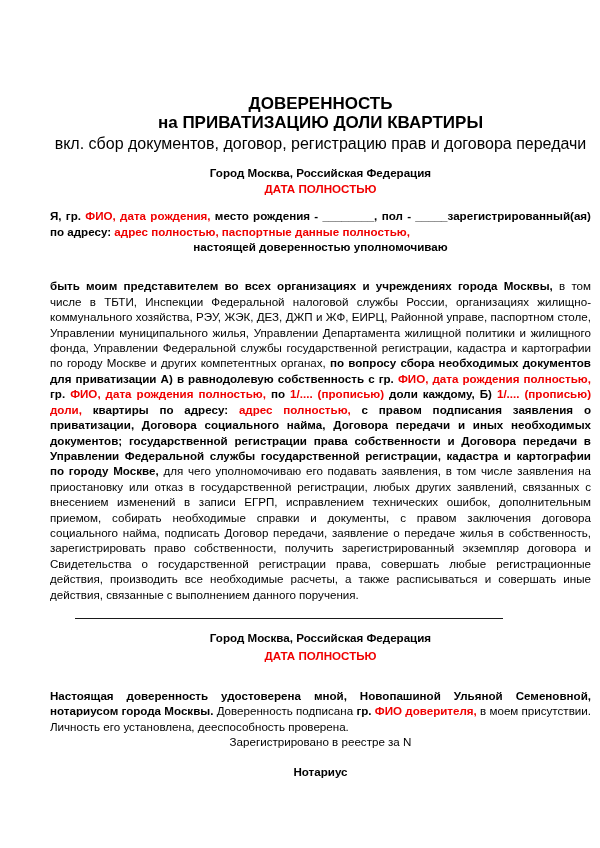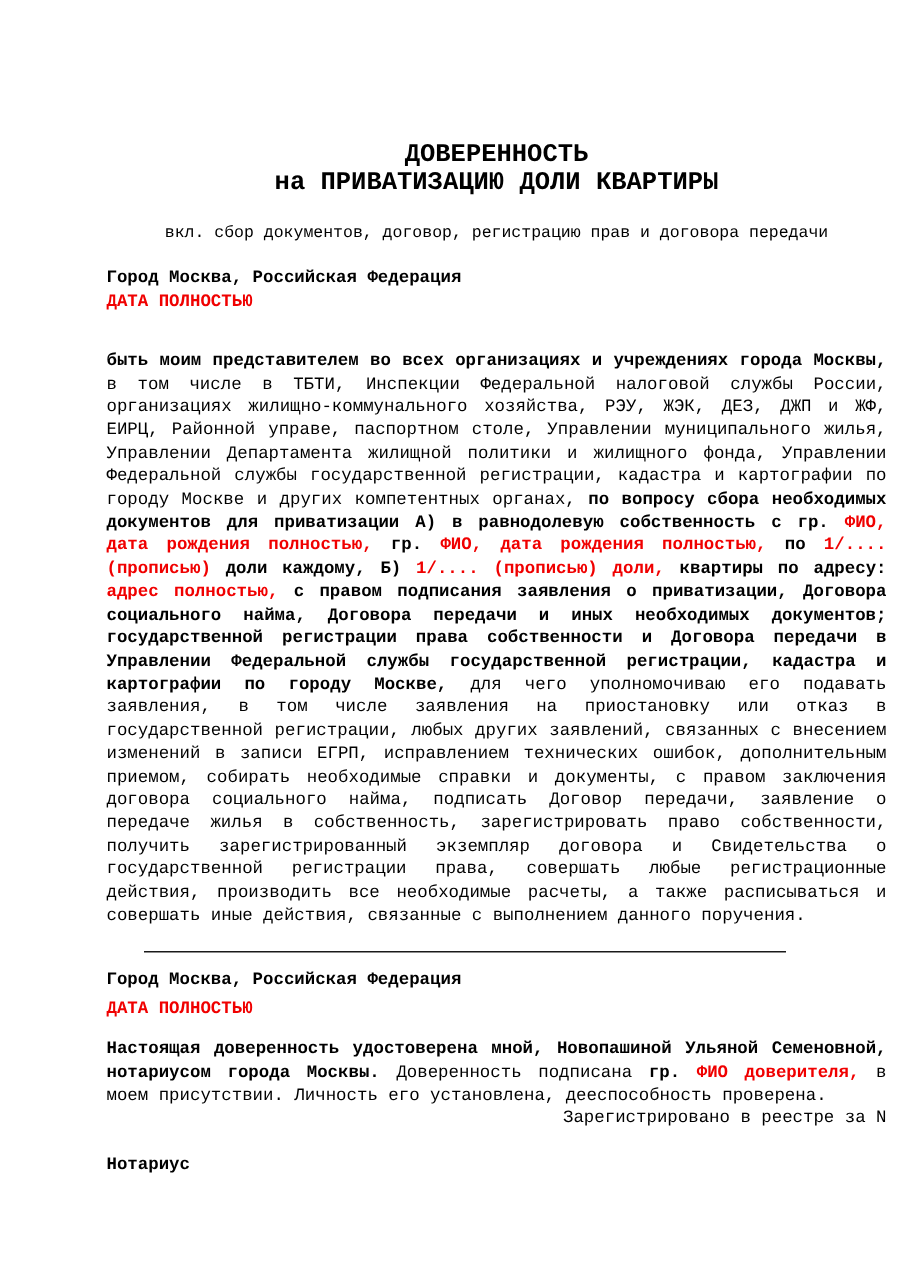--- a/index.html
+++ b/index.html
@@ -3,73 +3,75 @@
 <meta charset="utf-8">
 <style>
   * { margin:0; padding:0; box-sizing:border-box; }
   html, body { background:#ffffff; }
   .page {
     position:relative;
     width:600px; height:848px;
     margin:0 auto;
     background:#ffffff;
     color:#000000;
-    font-family:Liberation Mono, monospace;
+    font-family:Liberation Sans, sans-serif;
     font-size:11.6px;
     line-height:15.4px;
-    padding:95px 9px 0 71px;
+    padding:95px 9px 0 50px;
     overflow:hidden;
   }
   .doc-title {
     text-align:center;
     font-weight:bold;
     font-size:17px;
     line-height:18.5px;
   }
   .doc-subnote {
     text-align:center;
-    font-size:11px;
-    margin-top:17px;
+    font-size:16px;
+    margin-top:4px;
   }
   .place-date { margin-top:14px; }
   .place-date-bottom { margin-top:11px; }
-  .bold { font-weight:bold; }
+  .bold { font-weight:bold;text-align:center; }
   .red  { color:var(--accent-red,#f00000); }
   .date-gap { margin-top:3px; }
   p.just { text-align:justify; }
   .intro-par { margin-top:12px; }
   .body-par  { margin-top:24px; }
   .center-line { text-align:center; font-weight:bold; }
   .run-bold     { font-weight:bold; }
   .run-red-bold { font-weight:bold; color:var(--accent-red,#f00000); }
   .run-red      { color:var(--accent-red,#f00000); }
   .sig-line {
     height:0;
     width:428px;
     margin:16px 0 11px 25px;
     border-bottom:1.6px solid #1a1a1a;
   }
-  .cert-par { margin-top:12px; }
-  .plain-line { text-align:right; }
+  .cert-par { margin-top:24px; }
+  .plain-line { text-align:center; }
   .notary-label { margin-top:15px; }
 </style>
 </head>
 <body>
 
 <div class="page">
 
   <div class="doc-title">ДОВЕРЕННОСТЬ</div>
   <div class="doc-title">на ПРИВАТИЗАЦИЮ ДОЛИ КВАРТИРЫ</div>
   <div class="doc-subnote">вкл. сбор документов, договор, регистрацию прав и договора передачи</div>
 
   <div class="place-date">
     <div class="bold">Город Москва, Российская Федерация</div>
     <div class="bold red">ДАТА ПОЛНОСТЬЮ</div>
   </div>
 
+  <p class="just intro-par"><span class="run-bold">Я,  гр. </span><span class="run-red-bold">ФИО, дата рождения,</span><span class="run-bold"> место рождения - ________, пол - _____зарегистрированный(ая) по адресу: </span><span class="run-red-bold">адрес полностью,  паспортные данные полностью,</span></p>
+  <div class="center-line">настоящей доверенностью уполномочиваю</div>
 
   <p class="just body-par"><span class="run-bold">быть моим представителем во всех организациях и учреждениях города Москвы, </span><span class="run-normal">в том числе в ТБТИ, Инспекции Федеральной налоговой службы России, организациях жилищно-коммунального хозяйства, РЭУ, ЖЭК, ДЕЗ, ДЖП и ЖФ, ЕИРЦ, Районной управе, паспортном столе, Управлении муниципального жилья, Управлении Департамента жилищной политики и жилищного фонда, Управлении Федеральной службы государственной регистрации, кадастра и картографии по городу Москве и других компетентных органах, </span><span class="run-bold">по вопросу сбора необходимых документов для приватизации А) в равнодолевую собственность с гр. </span><span class="run-red-bold">ФИО, дата рождения полностью,</span><span class="run-bold"> гр. </span><span class="run-red-bold">ФИО, дата рождения полностью,</span><span class="run-bold"> по </span><span class="run-red-bold">1/.... (прописью)</span><span class="run-bold"> доли каждому,  Б) </span><span class="run-red-bold">1/.... (прописью) доли,</span><span class="run-bold">  квартиры по адресу: </span><span class="run-red-bold">адрес полностью,</span><span class="run-bold"> с правом подписания заявления о приватизации, Договора социального найма, Договора передачи и иных необходимых документов; государственной регистрации права собственности и Договора передачи в Управлении Федеральной службы государственной регистрации, кадастра и картографии по городу Москве, </span><span class="run-normal">для чего уполномочиваю его подавать заявления, в том числе заявления на приостановку или отказ в государственной регистрации, любых других заявлений, связанных с внесением изменений в записи ЕГРП, исправлением технических ошибок, дополнительным приемом, собирать необходимые справки и документы, с правом заключения договора социального найма, подписать Договор передачи, заявление о передаче жилья в собственность, зарегистрировать право собственности, получить зарегистрированный экземпляр договора и Свидетельства о государственной регистрации права, совершать любые регистрационные действия, производить все необходимые расчеты, а также расписываться и  совершать иные действия, связанные с выполнением данного поручения.</span></p>
 
   <div class="sig-line"></div>
 
   <div class="place-date-bottom">
     <div class="bold">Город Москва, Российская Федерация</div>
     <div class="bold red date-gap">ДАТА ПОЛНОСТЬЮ</div>
   </div>
 

